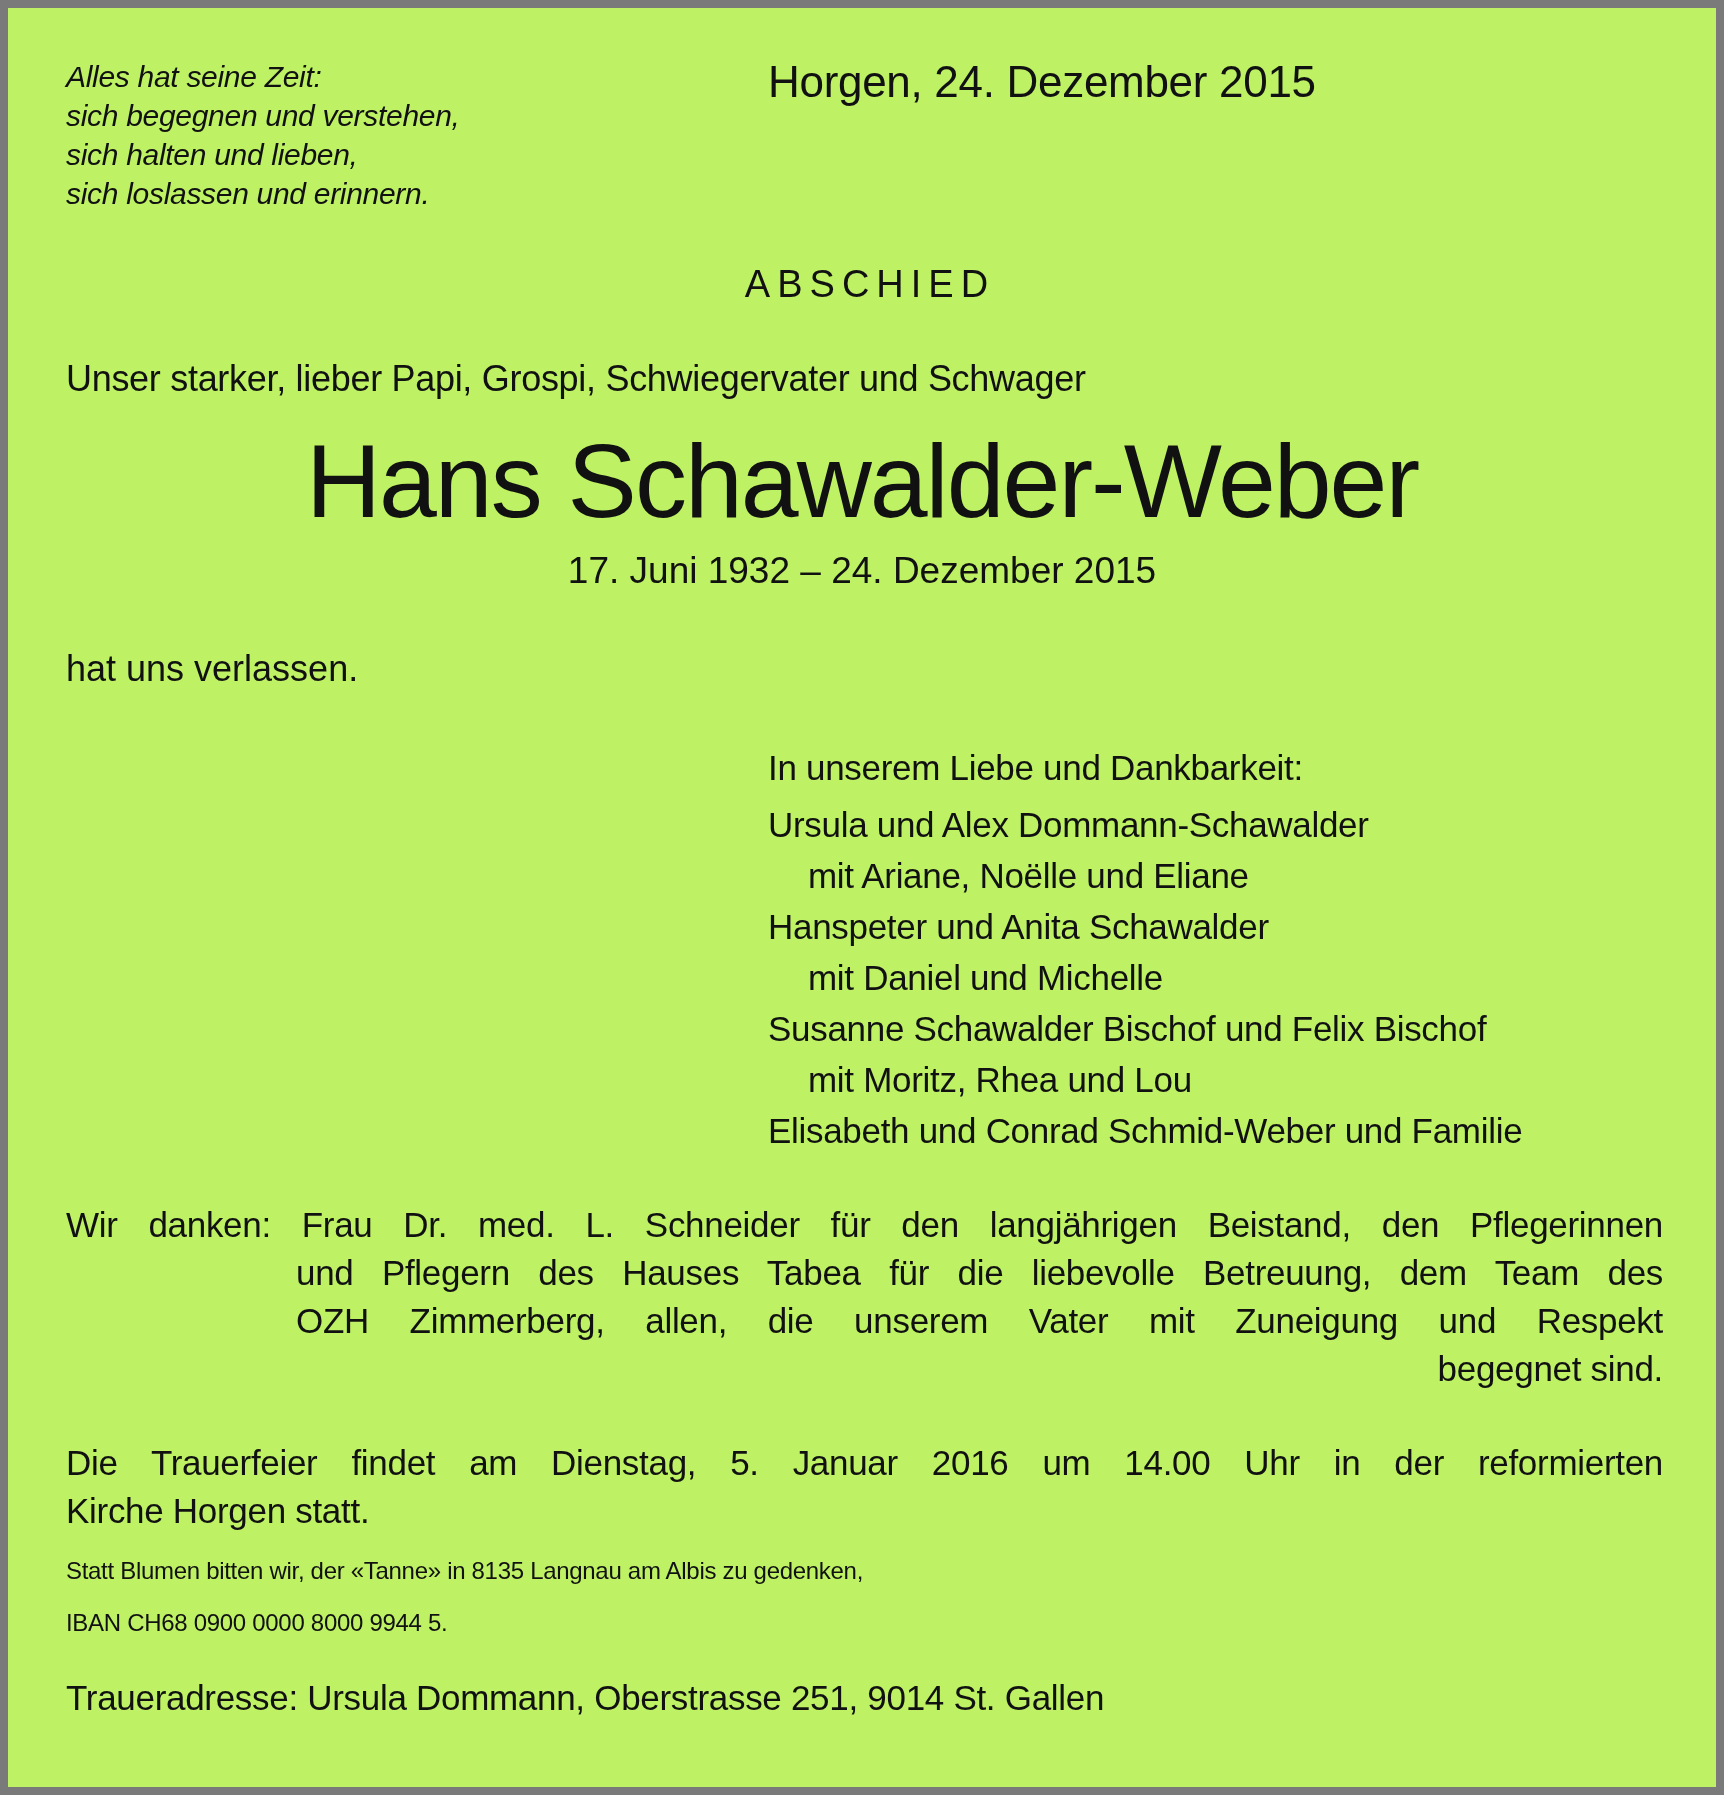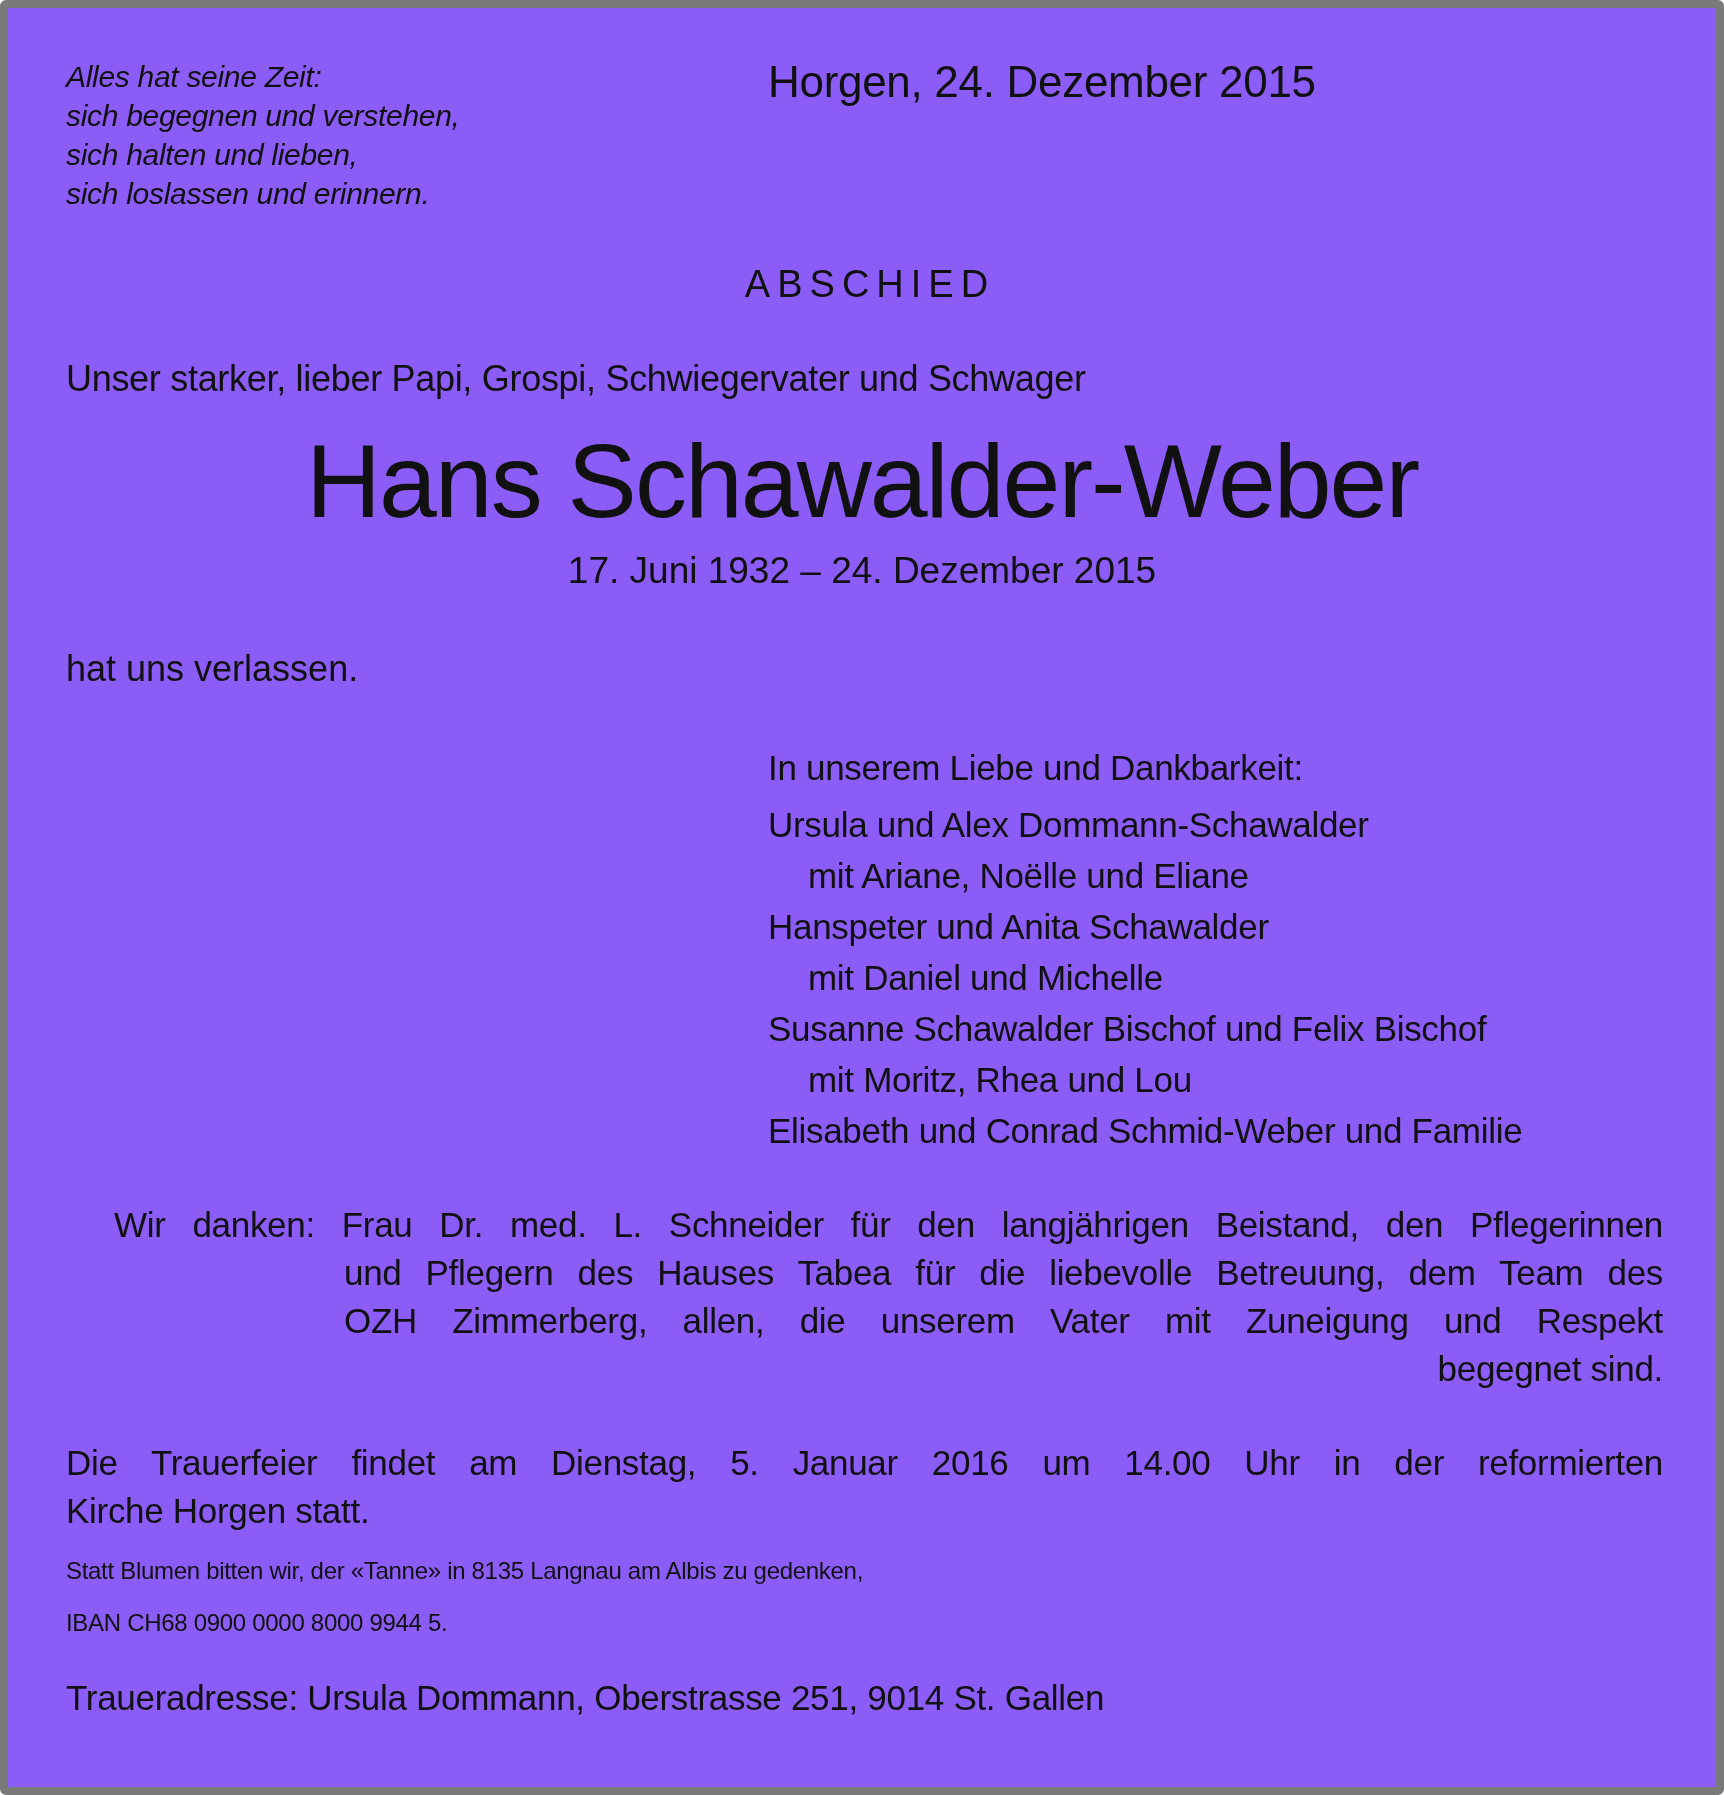--- a/index.html
+++ b/index.html
@@ -5,23 +5,23 @@
   html, body {
     margin: 0;
     padding: 0;
     background: #ffffff;
   }
   .page {
     position: relative;
     width: 1724px;
     height: 1795px;
     box-sizing: border-box;
-    background: #8b5cf6;
+    background: #bef264;
     border: 8px solid #7a7a7a;
-    border-radius: 6px;
+    border-radius: 0;
     font-family: "Liberation Sans", "DejaVu Sans", sans-serif;
     color: #111111;
     overflow: hidden;
   }
   .content {
     position: absolute;
     inset: 0;
   }
   .abs { position: absolute; }
 
@@ -99,21 +99,20 @@
   .family .sub { padding-left: 40px; }
 
   .thanks {
     left: 58px;
     right: 53px;
     top: 1193px;
     font-size: 35px;
     line-height: 48px;
     letter-spacing: -0.3px;
     padding-left: 230px;
-    margin-left: 48px;
   }
   .thanks .first {
     text-indent: -230px;
     text-align: justify;
     text-align-last: justify;
   }
   .thanks .just {
     text-align: justify;
     text-align-last: justify;
   }

